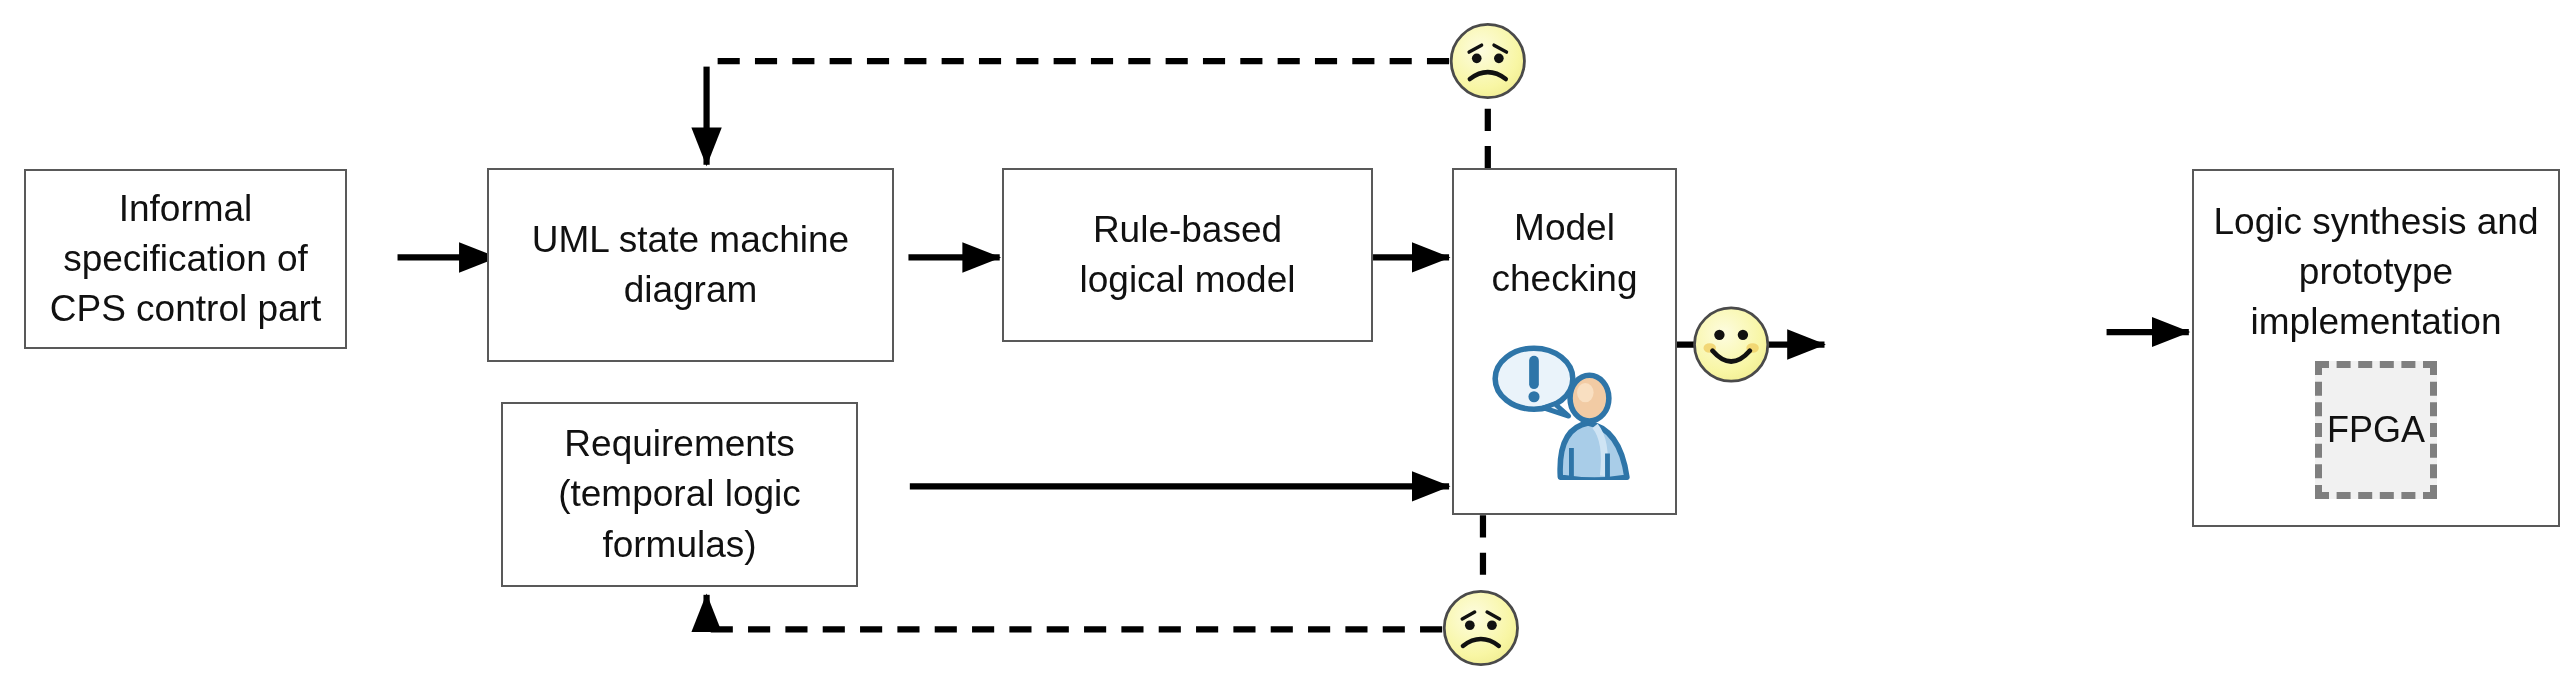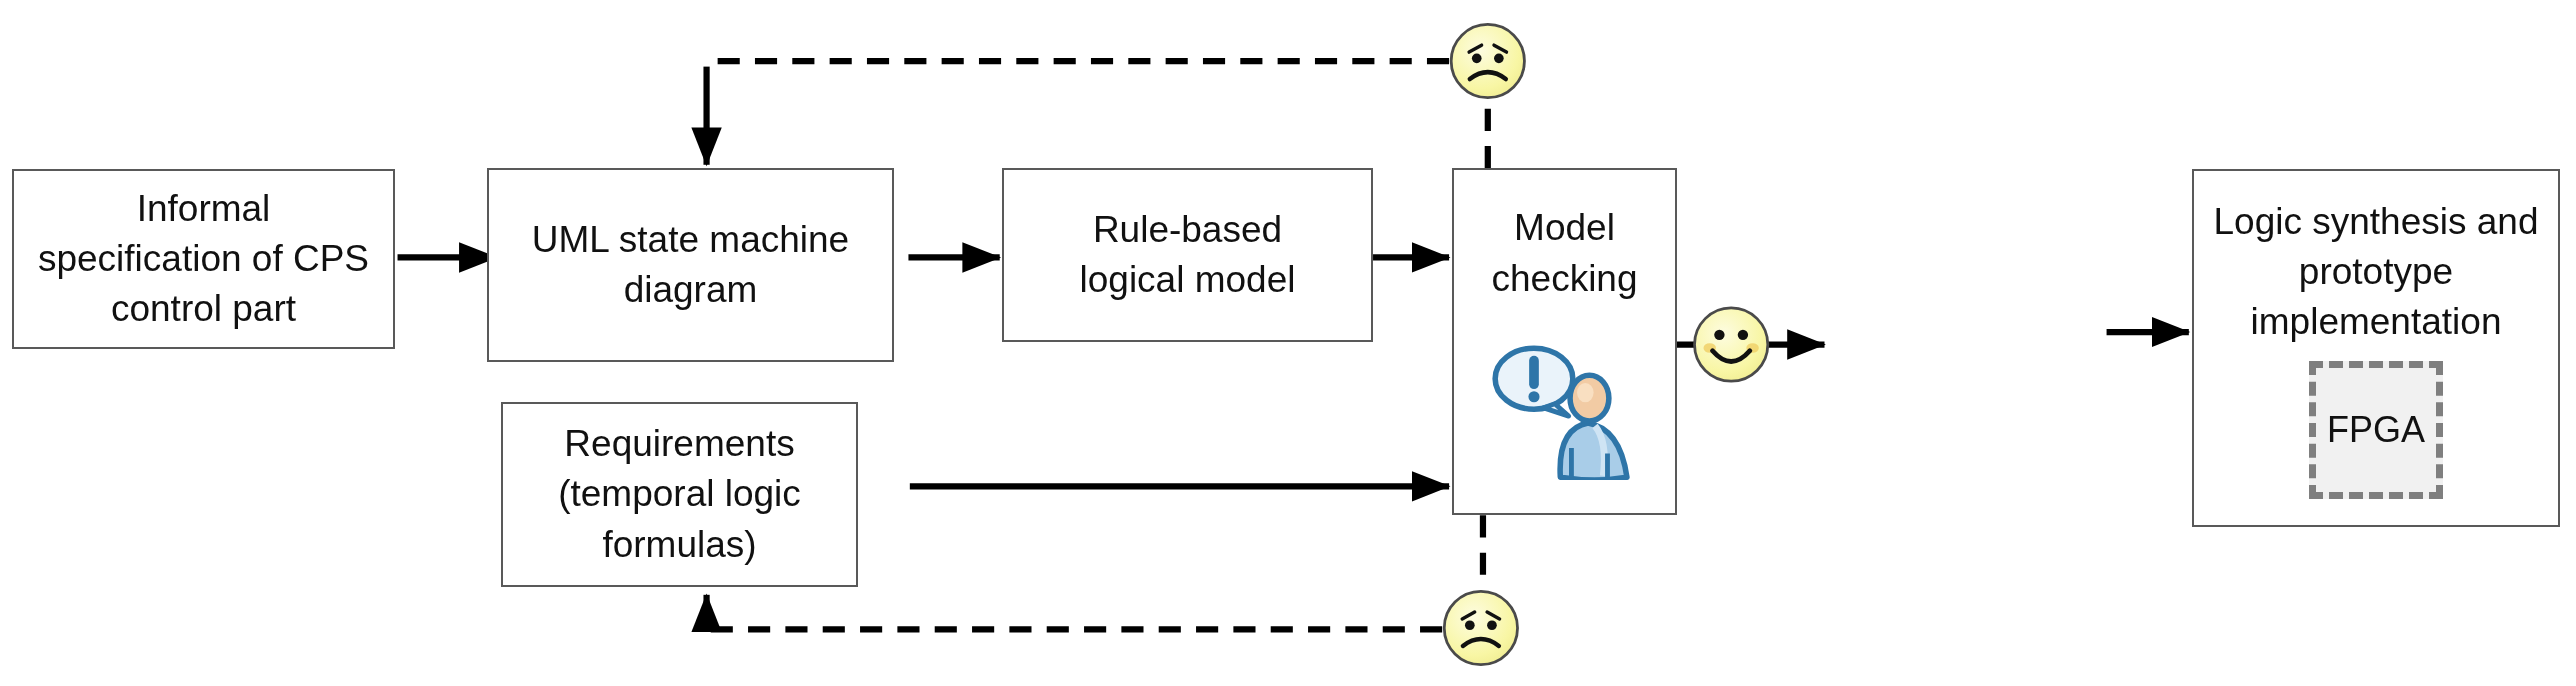--- a/index.html
+++ b/index.html
@@ -5,21 +5,21 @@
   html,body{margin:0;padding:0;background:#ffffff;}
   #stage{position:relative;width:2576px;height:687px;background:#ffffff;
          font-family:"Liberation Sans", sans-serif;color:#111;overflow:hidden;}
   svg.layer{position:absolute;left:0;top:0;}
   .box{position:absolute;background:#ffffff;border:2.1px solid #595959;
        display:flex;align-items:center;justify-content:center;
        text-align:center;font-size:37px;line-height:1.36;box-sizing:border-box;}
   .box .label{padding:0 19.4px;}
   .tall{flex-direction:column;gap:18px;}
   .pad70 .label{padding:0 32px;}
-  .fpga{border:7px dashed #7f7f7f;background:#f1f1f1;width:134px;height:138px;
+  .fpga{border:7px dashed #7f7f7f;background:#f1f1f1;width:122px;height:138px;
         display:flex;align-items:center;justify-content:center;font-size:36px;
         box-sizing:border-box;margin-top:4.1px;}
 </style>
 </head>
 <body>
 
 <div id="stage">
 
   <svg class="layer" width="2576" height="687" viewBox="0 0 3726 993">
     <defs>
@@ -74,21 +74,21 @@
     <g>
       <circle cx="2142" cy="908" r="53" fill="url(#faceG)" stroke="#4a4a4a" stroke-width="4"></circle>
       <path d="M2115,895 L2133,885" stroke="#111" stroke-width="5" stroke-linecap="round"></path>
       <path d="M2151,885 L2169,895" stroke="#111" stroke-width="5" stroke-linecap="round"></path>
       <circle cx="2126" cy="904" r="7" fill="#111"></circle>
       <circle cx="2158" cy="904" r="7" fill="#111"></circle>
       <path d="M2116,934 Q2142,914 2168,934" stroke="#111" stroke-width="6.5" fill="none" stroke-linecap="round"></path>
     </g>
   </svg>
 
-  <div class="box" style="left:12px;top:169px;width:383px;height:180px;">
+  <div class="box" style="left:24px;top:169px;width:323px;height:180px;">
     <span class="label">Informal specification of CPS control part</span>
   </div>
 
   <div class="box" style="left:487px;top:168px;width:407px;height:194px;">
     <span class="label">UML state machine diagram</span>
   </div>
 
   <div class="box pad70" style="left:1002px;top:168px;width:371px;height:174px;">
     <span class="label">Rule-based logical model</span>
   </div>

